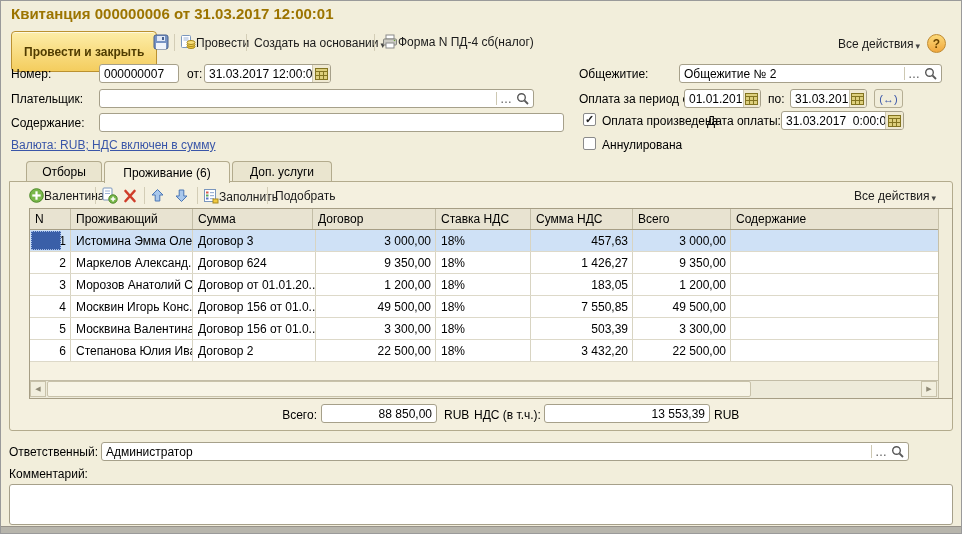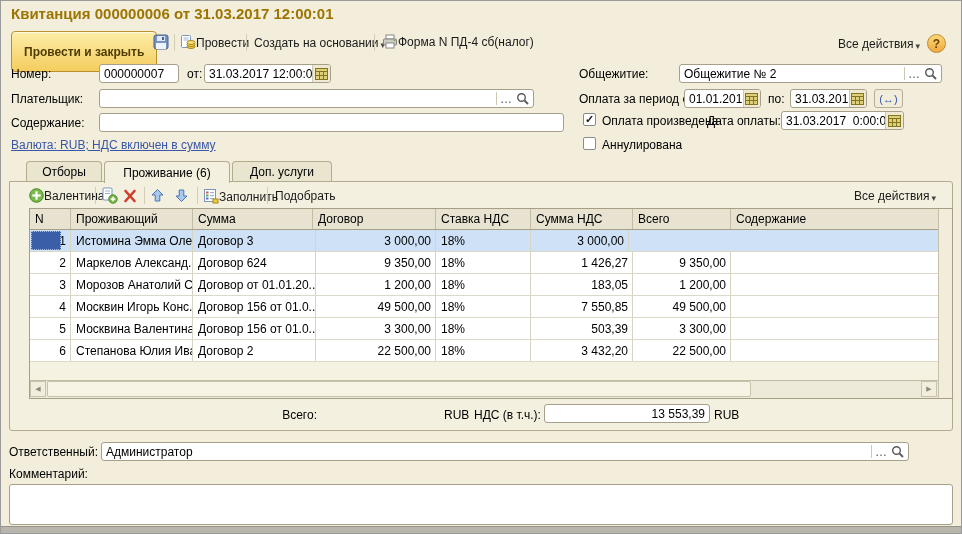--- a/index.html
+++ b/index.html
@@ -302,20 +302,21 @@
 
       <div class="tr sel">
         <div class="td c0 num fcell">
             <span class="fblock"></span>
             <span>1</span>
           </div>
         <div class="td c1">Истомина Эмма Оле...</div>
         <div class="td c2">Договор 3</div>
         <div class="td c3 num">3 000,00</div>
         <div class="td c4">18%</div>
+        <div class="td c5 num">457,63</div>
         <div class="td c6 num">3 000,00</div>
         <div class="td c7"></div>
       </div>
       <div class="tr">
         <div class="td c0 num">2</div>
         <div class="td c1">Маркелов Александ...</div>
         <div class="td c2">Договор 624</div>
         <div class="td c3 num">9 350,00</div>
         <div class="td c4">18%</div>
         <div class="td c5 num">1 426,27</div>
@@ -372,20 +373,23 @@
         <div class="thumb"></div>
         <div class="sbtn" style="left:891px">
             <span>▶</span>
           </div>
       </div>
     </div>
     <div class="vstrip"></div>
   </div>
 
   <div class="abs lbl" style="left:266px;top:407px;width:50px;text-align:right;z-index:4">Всего:</div>
+  <div class="abs input total-input" style="left:320px;top:403px;width:116px;z-index:4">
+    <span class="val">88 850,00</span>
+  </div>
   <div class="abs lbl" style="left:443px;top:407px;z-index:4">RUB</div>
   <div class="abs lbl" style="left:473px;top:407px;z-index:4">НДС (в т.ч.):</div>
   <div class="abs input total-input" style="left:543px;top:403px;width:166px;z-index:4">
     <span class="val">13 553,39</span>
   </div>
   <div class="abs lbl" style="left:713px;top:407px;z-index:4">RUB</div>
 
   <div class="abs lbl" style="left:8px;top:444px">Ответственный:</div>
   <div class="abs input" style="left:100px;top:441px;width:808px">
     <span class="val">Администратор</span>

